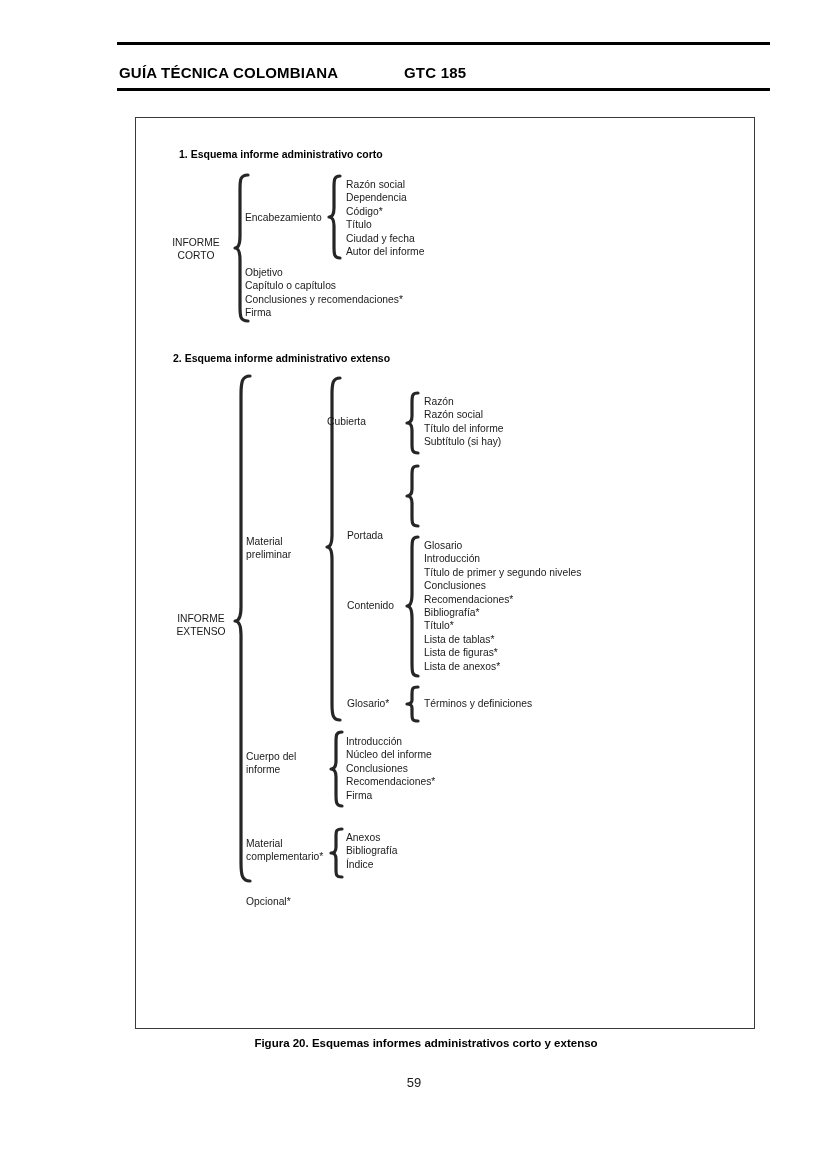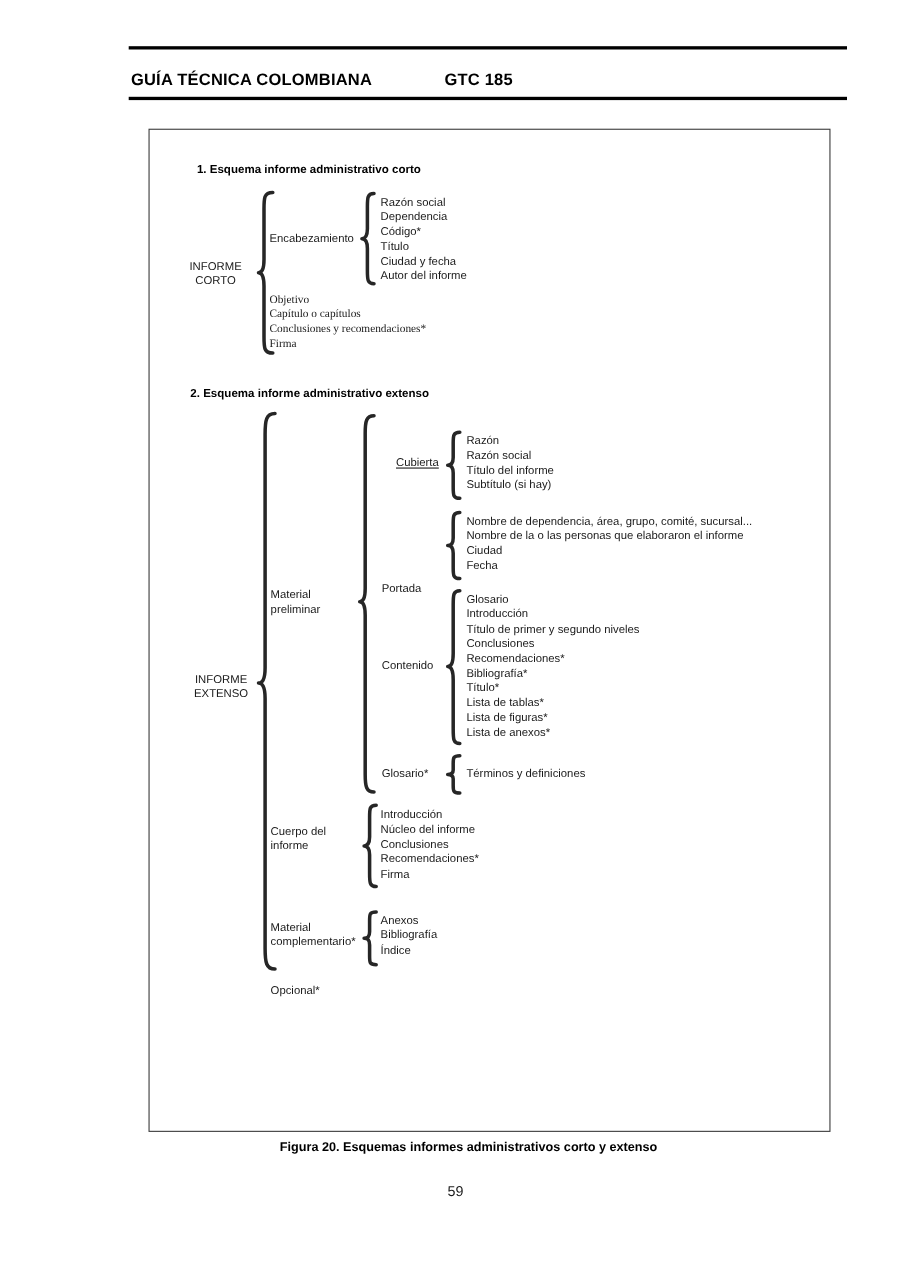--- a/index.html
+++ b/index.html
@@ -101,21 +101,21 @@
 
   <div class="items" style="left:346px;top:178px;">
     <div>Razón social</div>
     <div>Dependencia</div>
     <div>Código*</div>
     <div>Título</div>
     <div>Ciudad y fecha</div>
     <div>Autor del informe</div>
   </div>
 
-  <div class="items" style="left:245px;top:266px;font-family:Liberation Serif, serif;">
+  <div class="items" style="left:245px;top:266px;">
     <div>Objetivo</div>
     <div>Capítulo o capítulos</div>
     <div>Conclusiones y recomendaciones*</div>
     <div>Firma</div>
   </div>
 
   <div class="sect-title" style="left:145px;top:352px;">2. Esquema informe administrativo extenso</div>
 
   <div class="lbl center" style="left:160px;top:612px;width:82px;">
     <div>INFORME</div>
@@ -132,44 +132,38 @@
     <div>Material</div>
     <div>preliminar</div>
   </div>
 
   <div class="brace" style="left:326px;top:377px;width:16px;height:344px;">
     <svg width="16" height="344" viewBox="0 0 16 344" preserveAspectRatio="none">
       <path d="M14,1 C7,1 6,6 6,17 L6,158 C6,167 4,170 1,170 C4,170 6,173 6,182 L6,327 C6,338 7,343 14,343"></path>
     </svg>
   </div>
 
-  <div class="lbl" style="left:360px;top:415px;text-decoration:underline;">Cubierta</div>
+  <div class="lbl" style="left:327px;top:415px;">Cubierta</div>
   <div class="brace" style="left:406px;top:392px;width:14px;height:62px;">
     <svg width="14" height="62" viewBox="0 0 14 62" preserveAspectRatio="none">
       <path d="M12,1 C6,1 6,4 6,11 L6,24 C6,29 4,31 1,31 C4,31 6,33 6,38 L6,51 C6,58 6,61 12,61"></path>
     </svg>
   </div>
   <div class="items" style="left:424px;top:395px;">
     <div>Razón</div>
     <div>Razón social</div>
     <div>Título del informe</div>
     <div>Subtítulo (si hay)</div>
   </div>
 
   <div class="lbl" style="left:347px;top:488px;margin-top:41px;">Portada</div>
   <div class="brace" style="left:406px;top:465px;width:14px;height:62px;">
     <svg width="14" height="62" viewBox="0 0 14 62" preserveAspectRatio="none">
       <path d="M12,1 C6,1 6,4 6,11 L6,24 C6,29 4,31 1,31 C4,31 6,33 6,38 L6,51 C6,58 6,61 12,61"></path>
     </svg>
-  </div>
-  <div class="items" style="left:424px;top:468px;">
-    <div>Nombre de dependencia, área, grupo, comité, sucursal...</div>
-    <div>Nombre de la o las personas que elaboraron el informe</div>
-    <div>Ciudad</div>
-    <div>Fecha</div>
   </div>
 
   <div class="lbl" style="left:347px;top:599px;">Contenido</div>
   <div class="brace" style="left:406px;top:536px;width:14px;height:141px;">
     <svg width="14" height="141" viewBox="0 0 14 141" preserveAspectRatio="none">
       <path d="M12,1 C6,1 6,5 6,14 L6,58 C6,66 4,70 1,70 C4,70 6,74 6,82 L6,126 C6,136 6,140 12,140"></path>
     </svg>
   </div>
   <div class="items" style="left:424px;top:539px;">
     <div>Glosario</div>

